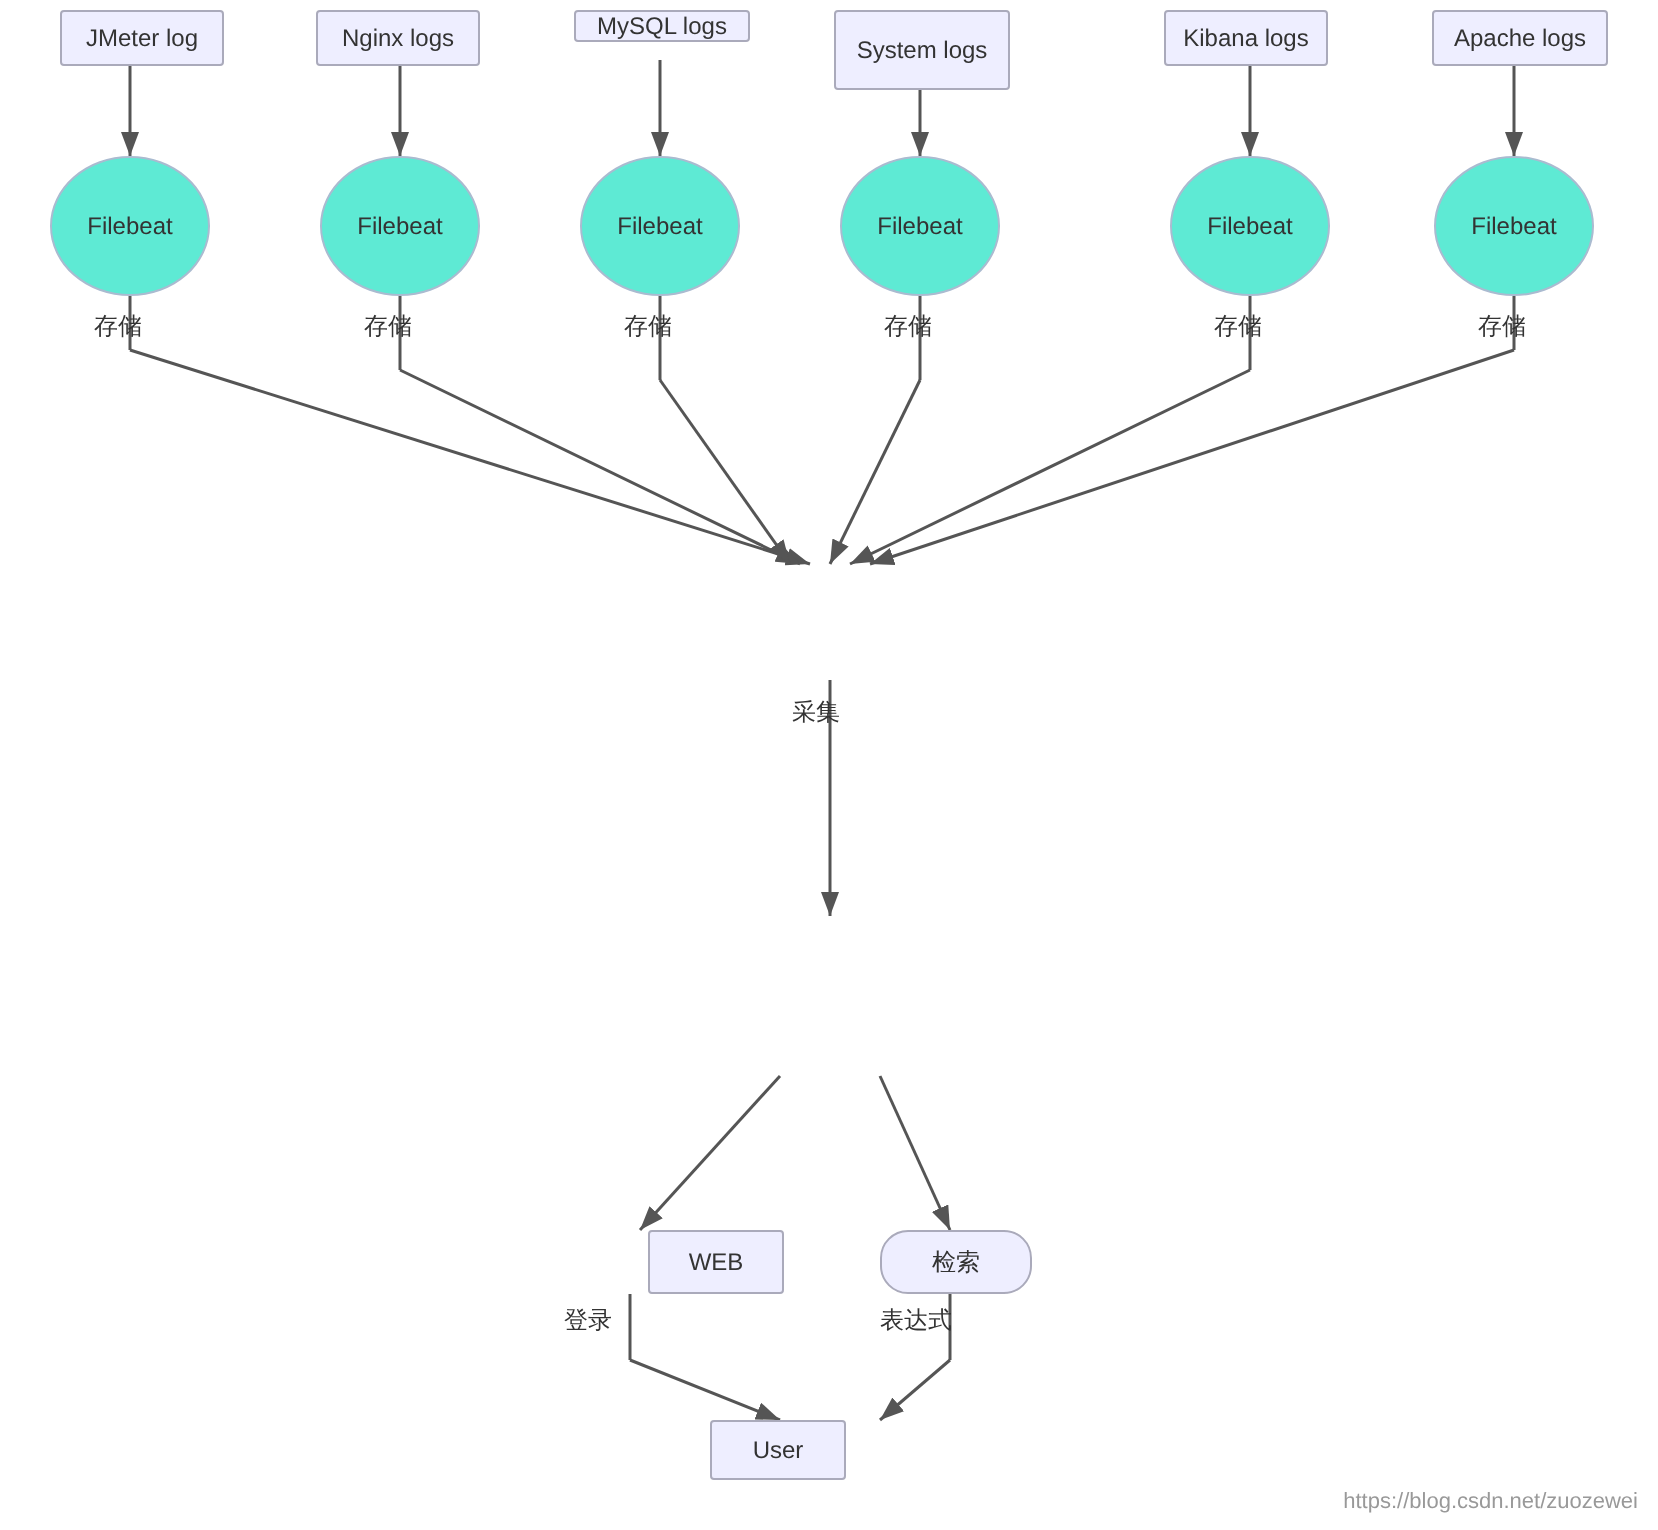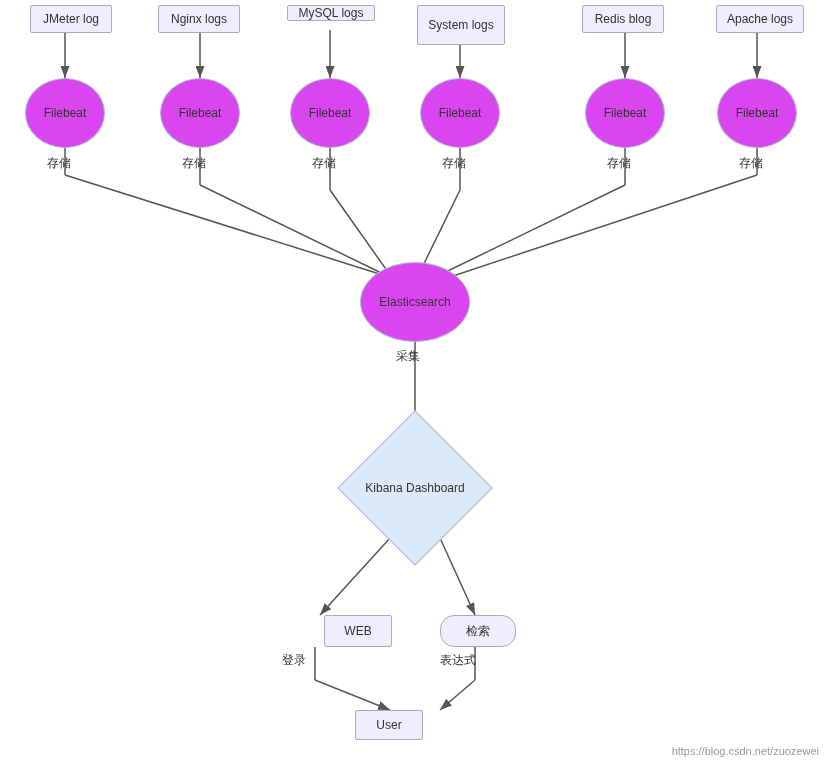--- a/index.html
+++ b/index.html
@@ -32,21 +32,21 @@
       text-align: center;
       font-size: 12px;
       color: #333;
     }
     .node-rect {
       background: #eef;
       border: 1px solid #aab;
       border-radius: 2px;
     }
     .node-circle {
-      background: #d946ef;
+      background: #5eead4;
       border: 1px solid #aabbd0;
       border-radius: 50%;
     }
     .node-diamond-wrapper {
       position: absolute;
       display: flex;
       align-items: center;
       justify-content: center;
     }
     .node-diamond {
@@ -138,21 +138,21 @@
   <div class="node node-rect" style="left:158px; top:5px; width:82px; height:28px;">
     <span>Nginx logs</span>
   </div>
   <div class="node node-rect" style="left:287px; top:5px; width:88px; height:16px;">
     <span>MySQL logs</span>
   </div>
   <div class="node node-rect" style="left:417px; top:5px; width:88px; height:40px;">
     <span>System logs</span>
   </div>
   <div class="node node-rect" style="left:582px; top:5px; width:82px; height:28px;">
-    <span>Redis blog</span>
+    <span>Kibana logs</span>
   </div>
   <div class="node node-rect" style="left:716px; top:5px; width:88px; height:28px;">
     <span>Apache logs</span>
   </div>
 
   <div class="node node-circle" style="left:25px; top:78px; width:80px; height:70px;">
     <span>Filebeat</span>
   </div>
   <div class="node node-circle" style="left:160px; top:78px; width:80px; height:70px;">
     <span>Filebeat</span>
@@ -182,32 +182,25 @@
   <div class="label-above" style="left:442px; top:155px;">
     <span>存储</span>
   </div>
   <div class="label-above" style="left:607px; top:155px;">
     <span>存储</span>
   </div>
   <div class="label-above" style="left:739px; top:155px;">
     <span>存储</span>
   </div>
 
-  <div class="node node-circle" style="left:360px; top:262px; width:110px; height:80px;">
-    <span>Elasticsearch</span>
-  </div>
 
   <div class="label-above" style="left:396px; top:348px;">
     <span>采集</span>
   </div>
 
-  <div class="node-diamond-wrapper" style="position:absolute; left:335px; top:430px; width:160px; height:115px;">
-    <div class="node-diamond"></div>
-    <span class="node-diamond-label">Kibana Dashboard</span>
-  </div>
 
   <div class="node node-rect" style="left:278px; top:615px; width:68px; height:32px;margin-left:46px;">
     <span>WEB</span>
   </div>
 
   <div class="node node-rect" style="left:440px; top:615px; width:76px; height:32px;border-radius:14px;">
     <span>检索</span>
   </div>
 
   <div class="label-above" style="left:282px; top:652px;">

